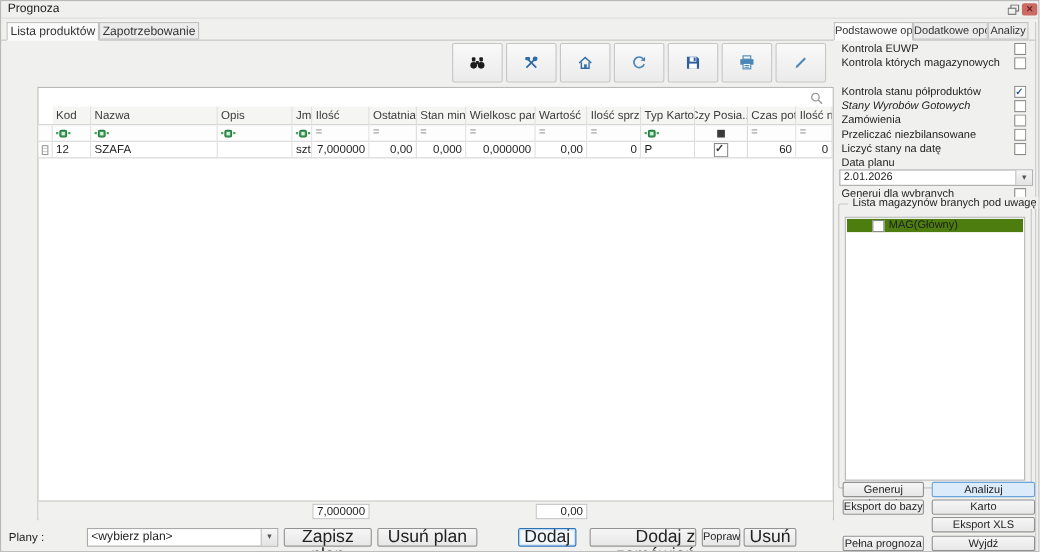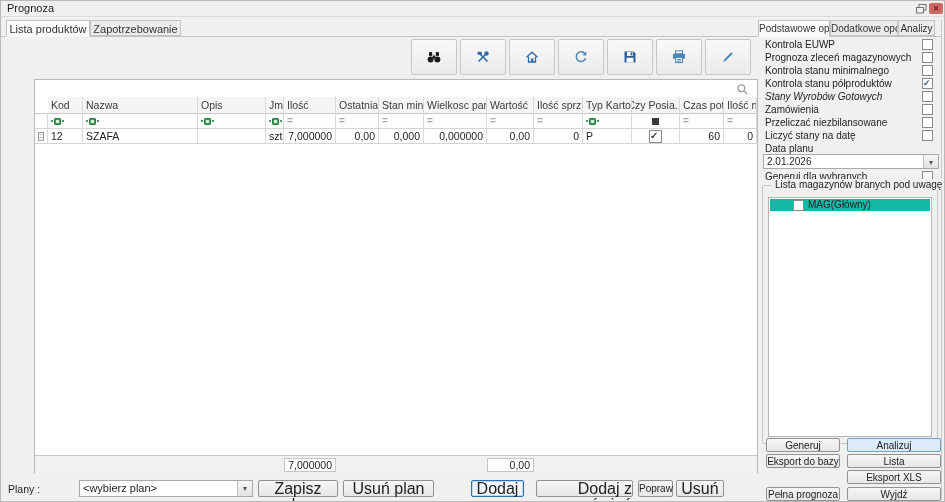--- a/index.html
+++ b/index.html
@@ -88,21 +88,21 @@
   .combo .arr::after{content:"▾";font-size:8px;line-height:14px;}
 
   
   .ropt{height:12px;font-size:10px;line-height:12px;color:#222;}
   .ropt .cbx{position:absolute;right:0;top:0;}
   .groupbox{left:761px;top:184px;width:176px;height:259px;border:1px solid #c6c6c6;border-radius:2px;}
   .gb-legend{left:770px;top:178px;background:#f0f0ef;padding:0 4px;font-size:10px;color:#222;z-index:2;}
   .listbox{left:767px;top:196px;width:164px;height:240px;background:#fff;border:1px solid #b5b5b5;}
   .litem{position:absolute;left:1px;right:1px;height:12px;font-size:10px;line-height:12px;
          display:flex;align-items:center;gap:4px;padding-left:3px;}
-  .litem.sel{background:#14b8a6;padding-left:23px;}
+  .litem.sel{background:#4d7c0f;padding-left:23px;}
   .rbtn{height:14px;line-height:13px;font-size:10px;}
   .rpanel-edge{left:940px;top:19px;width:1px;height:481px;background:#c9c9c9;}
 </style>
 </head>
 <body>
 
 <div id="app">
 
   <div class="abs title nowrap">Prognoza</div>
   <div class="abs win-float">
@@ -308,25 +308,21 @@
   <div class="abs rtab nowrap" style="left:829px;width:68px;">Dodatkowe opcje</div>
   <div class="abs rtab nowrap" style="left:897px;width:37px;">Analizy</div>
   <div class="abs tabline-right"></div>
   <div class="abs rpanel-edge"></div>
 
   <div class="abs ropt nowrap" style="left:764px;top:38px;width:168px;">
     <span>Kontrola EUWP</span>
     <span class="cb s9 cbx" data-checked="false"></span>
   </div>
   <div class="abs ropt nowrap" style="left:764px;top:51px;width:168px;">
-    <span>Prognoza zleceń magazynowych</span>
-    <span class="cb s9 cbx" data-checked="false"></span>
-  </div>
-  <div class="abs ropt nowrap" style="left:764px;top:64px;width:168px;">
-    <span>Kontrola stanu minimalnego</span>
+    <span>Kontrola których magazynowych</span>
     <span class="cb s9 cbx" data-checked="false"></span>
   </div>
   <div class="abs ropt nowrap" style="left:764px;top:77px;width:168px;">
     <span>Kontrola stanu półproduktów</span>
     <span class="cb s9 cbx" data-checked="true"></span>
   </div>
   <div class="abs ropt nowrap" style="left:764px;top:90px;width:168px;font-style:italic;">
     <span>Stany Wyrobów Gotowych</span>
     <span class="cb s9 cbx" data-checked="false"></span>
   </div>
@@ -359,18 +355,18 @@
   <div class="abs listbox">
     <div class="litem sel" style="top:1px;">
       <span class="cb s9" data-checked="false"></span>
       <span>MAG(Główny)</span>
     </div>
   </div>
 
   <div class="abs btn rbtn" style="left:765px;top:437px;width:74px;">Generuj zlecenia</div>
   <div class="abs btn rbtn hl" style="left:846px;top:437px;width:94px;">Analizuj</div>
   <div class="abs btn rbtn" style="left:765px;top:453px;width:74px;">Eksport do bazy</div>
-  <div class="abs btn rbtn" style="left:846px;top:453px;width:94px;">Lista</div>
+  <div class="abs btn rbtn" style="left:846px;top:453px;width:94px;">Karto</div>
   <div class="abs btn rbtn" style="left:846px;top:469px;width:94px;">Eksport XLS</div>
   <div class="abs btn rbtn" style="left:765px;top:486px;width:74px;">Pełna prognoza</div>
   <div class="abs btn rbtn" style="left:846px;top:486px;width:94px;">Wyjdź</div>
 
 </div>
 
 </body></html>

